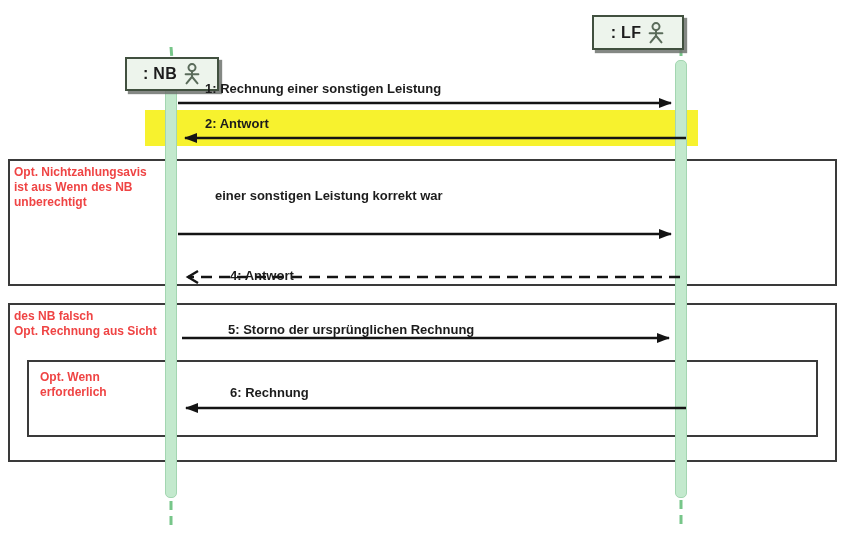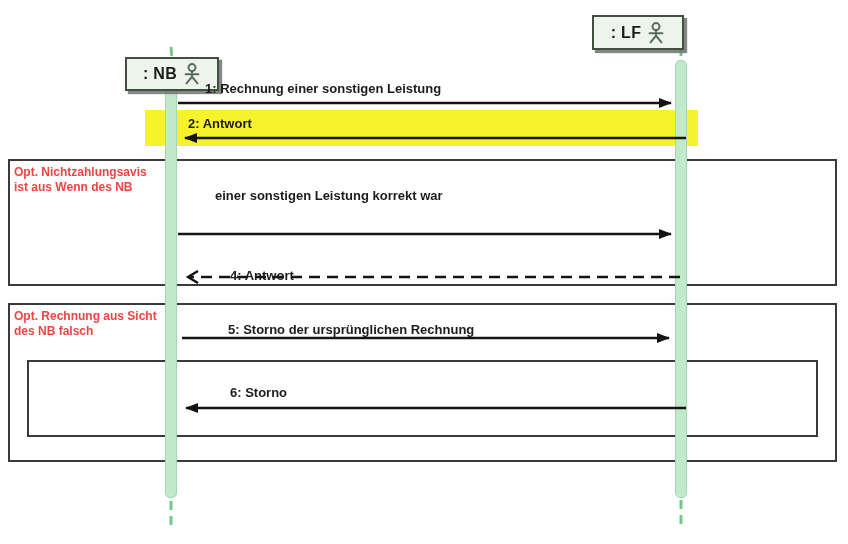--- a/index.html
+++ b/index.html
@@ -49,29 +49,34 @@
 <body>
 
 <div id="canvas">
 
   <div class="abs hl" style="left:145px;top:110px;width:553px;height:36px;"></div>
 
   <div class="abs frame" style="left:8px;top:159px;width:829px;height:127px;"></div>
   <div class="abs frame-label" style="left:14px;top:165px;width:160px;">
     <div>Opt. Nichtzahlungsavis</div>
     <div>ist aus Wenn des NB</div>
+    <div>unberechtigt</div>
   </div>
 
   <div class="abs frame" style="left:8px;top:303px;width:829px;height:159px;"></div>
   <div class="abs frame-label" style="left:14px;top:309px;width:160px;">
+    <div>des NB falsch</div>
     <div>Opt. Rechnung aus Sicht</div>
-    <div>des NB falsch</div>
   </div>
 
   <div class="abs frame" style="left:27px;top:360px;width:791px;height:77px;"></div>
+  <div class="abs frame-label" style="left:40px;top:370px;width:120px;">
+    <div>Opt. Wenn</div>
+    <div>erforderlich</div>
+  </div>
 
   <div class="abs lifebar" style="left:165px;top:61px;width:12px;height:437px;"></div>
   <div class="abs lifebar" style="left:675px;top:60px;width:12px;height:438px;"></div>
 
   <svg class="overlay" width="848" height="544" viewBox="0 0 848 544">
     <defs>
       <marker id="mFilled" markerWidth="15" markerHeight="13" refX="13" refY="6" orient="auto" markerUnits="userSpaceOnUse">
         <path d="M1,1 L14,6 L1,11 Z" fill="#141414"></path>
       </marker>
       <marker id="mOpen" markerWidth="15" markerHeight="15" refX="12" refY="7" orient="auto" markerUnits="userSpaceOnUse">
@@ -114,25 +119,25 @@
         <line class="figure" x1="7" y1="7.4" x2="7" y2="12.5"></line>
         <line class="figure" x1="1.2" y1="10.2" x2="12.8" y2="10.2"></line>
         <line class="figure" x1="7" y1="12.5" x2="2" y2="18.5"></line>
         <line class="figure" x1="7" y1="12.5" x2="12" y2="18.5"></line>
       </svg>
     </span>
   </div>
 
   <div class="abs msg" style="left:205px;top:79px;">1: Rechnung einer sonstigen Leistung</div>
 
-  <div class="abs msg" style="left:188px;top:114px;text-align:center;">2: Antwort</div>
+  <div class="abs msg" style="left:205px;top:114px;text-align:center;">2: Antwort</div>
 
   <div class="abs msg" style="left:215px;top:186px;">
     <div>einer sonstigen Leistung korrekt war</div>
   </div>
 
   <div class="abs msg" style="left:230px;top:266px;">4: Antwort</div>
 
   <div class="abs msg" style="left:228px;top:320px;">5: Storno der ursprünglichen Rechnung</div>
 
-  <div class="abs msg" style="left:230px;top:383px;">6: Storno</div>
+  <div class="abs msg" style="left:230px;top:383px;">6: Rechnung</div>
 
 </div>
 
 </body></html>

